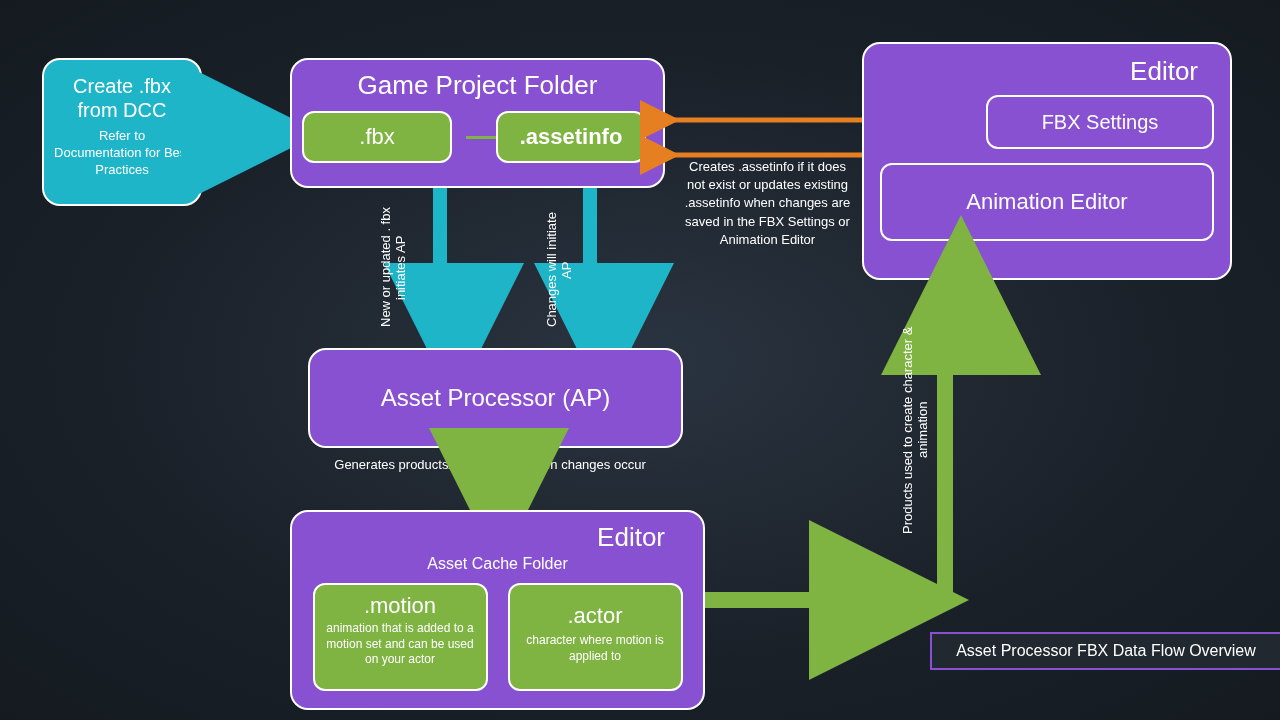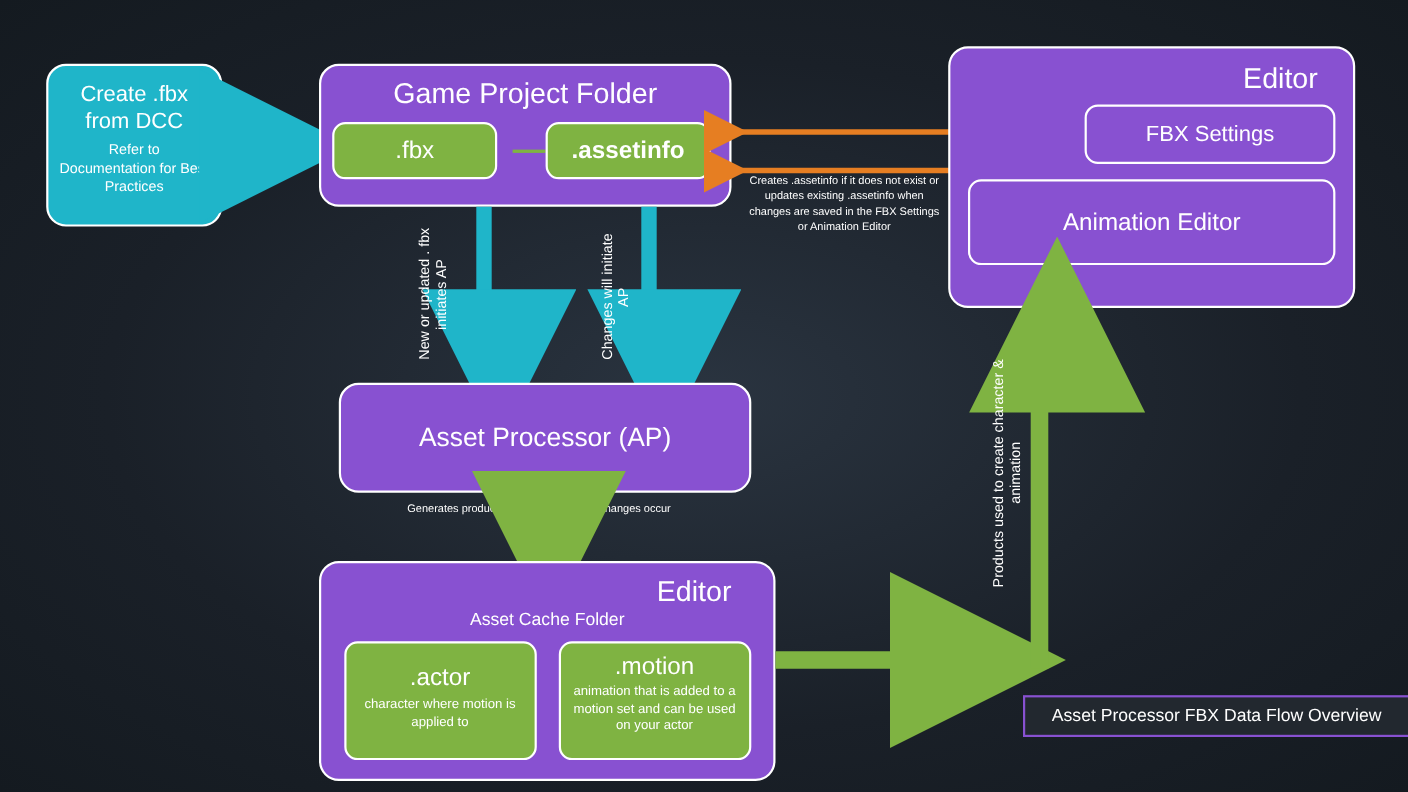--- a/index.html
+++ b/index.html
@@ -21,21 +21,21 @@
   .teal { background: #1fb5c9; }
   .purple { background: #8851d1; }
   .green { background: #7fb342; border: 2px solid #fff; border-radius: 12px; }
   .editor-sub { background: transparent; border: 2px solid #fff; border-radius: 12px; }
   .title { font-size: 24px; font-weight: 300; }
   .title-lg { font-size: 26px; font-weight: 300; }
   .subtitle { font-size: 14px; font-weight: 300; }
   .small { font-size: 13px; font-weight: 300; line-height: 1.3; }
   .tiny { font-size: 12px; font-weight: 300; line-height: 1.3; }
   .changes-label { position: absolute; color: #e67e22; font-size: 14px; }
-  .desc { position: absolute; color: #fff; font-size: 10px; text-align: center; line-height: 1.4; }
+  .desc { position: absolute; color: #fff; font-size: 13px; text-align: center; line-height: 1.4; }
   .vert-label {
     position: absolute;
     color: #fff;
     font-size: 13px;
     writing-mode: vertical-rl;
     transform: rotate(180deg);
     text-align: center;
   }
   .footer-box {
     position: absolute;
@@ -131,26 +131,26 @@
       </marker>
     </defs>
   <line x1="20" y1="0" x2="20" y2="24" stroke="#7fb342" stroke-width="14" marker-end="url(#greendown)"></line>
 </svg>
 
 <div class="box purple" style="left:290px; top:510px; width:415px; height:200px; padding:10px;">
   <div class="title-lg" style="text-align:right; padding-right:28px;">Editor</div>
   <div class="subtitle" style="font-size:16px; margin-top:2px;">Asset Cache Folder</div>
   <div style="display:flex; gap:20px; justify-content:center; margin-top:10px;">
     <div class="green" style="width:175px; height:108px; padding:8px;">
+      <div style="font-size:22px;">.motion</div>
+      <div class="tiny" style="margin-top:2px;">animation that is added to a motion set and can be used on your actor</div>
+    </div>
+    <div class="green" style="width:175px; height:108px; padding:8px;">
       <div style="font-size:22px; margin-top:10px;">.actor</div>
       <div class="tiny" style="margin-top:4px;">character where motion is applied to</div>
-    </div>
-    <div class="green" style="width:175px; height:108px; padding:8px;">
-      <div style="font-size:22px;">.motion</div>
-      <div class="tiny" style="margin-top:2px;">animation that is added to a motion set and can be used on your actor</div>
     </div>
   </div>
 </div>
 
 <svg class="connector" style="left:705px; top:280px; width:260px; height:340px;">
   <defs>
     <marker id="greenup" markerWidth="10" markerHeight="10" refX="5" refY="4" orient="auto">
         <polygon points="0,0 10,5 0,10" fill="#7fb342"></polygon>
       </marker>
     <marker id="greenright" markerWidth="10" markerHeight="10" refX="6" refY="5" orient="auto">

